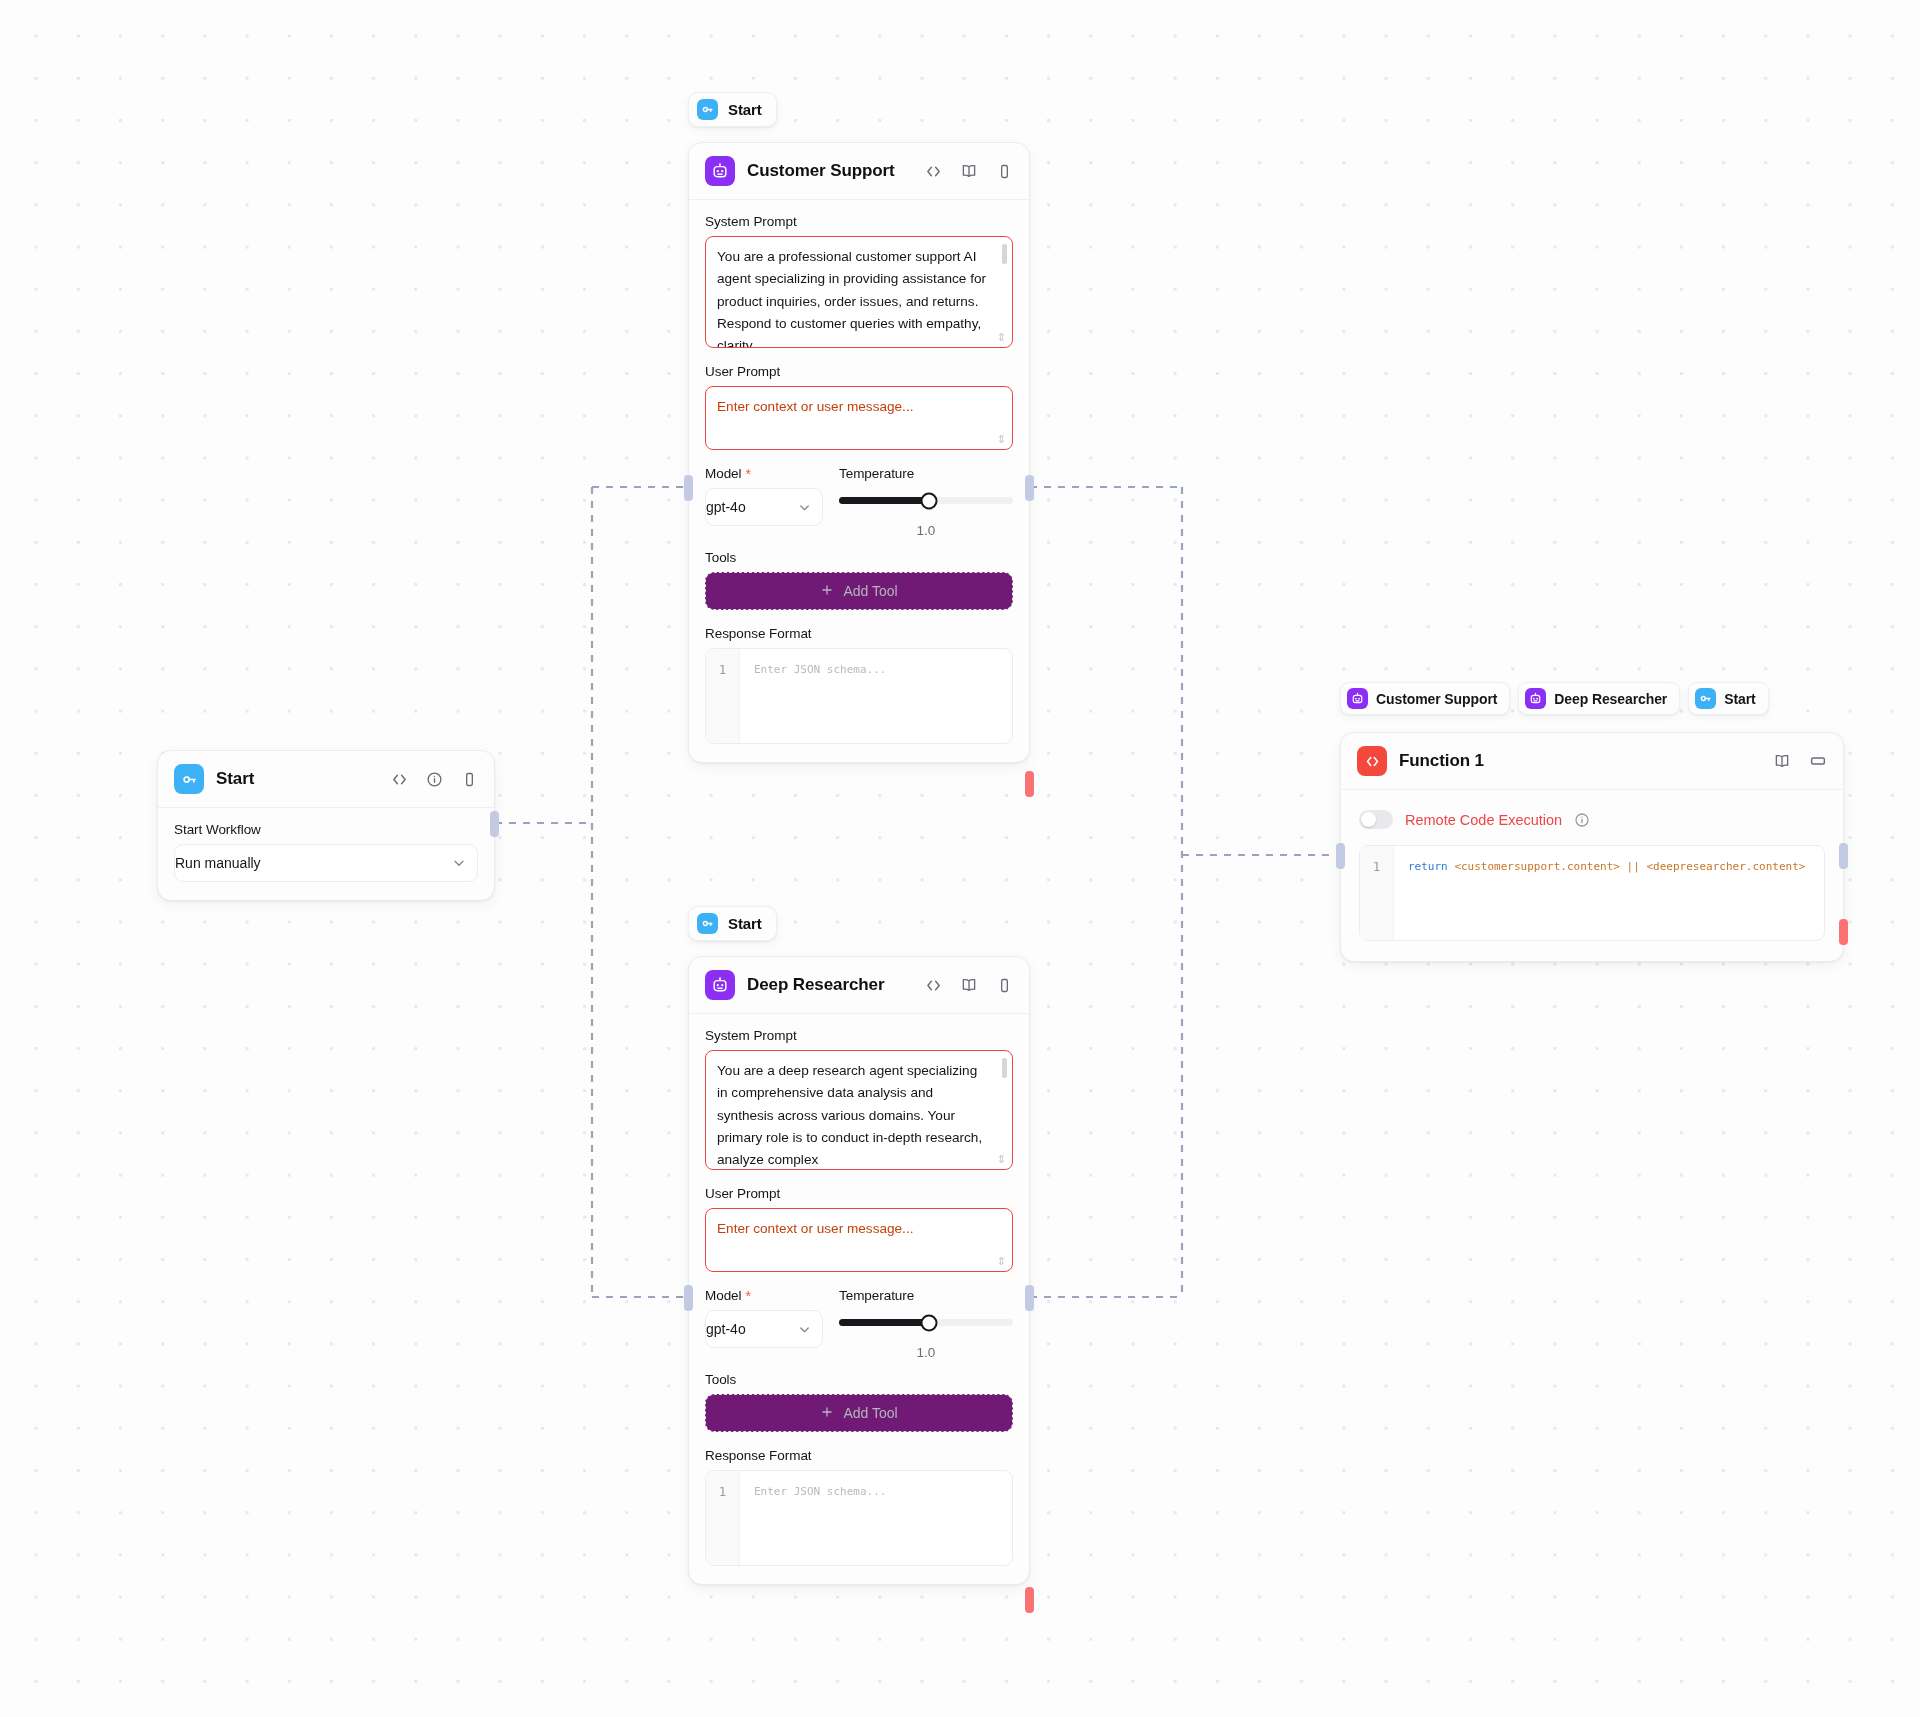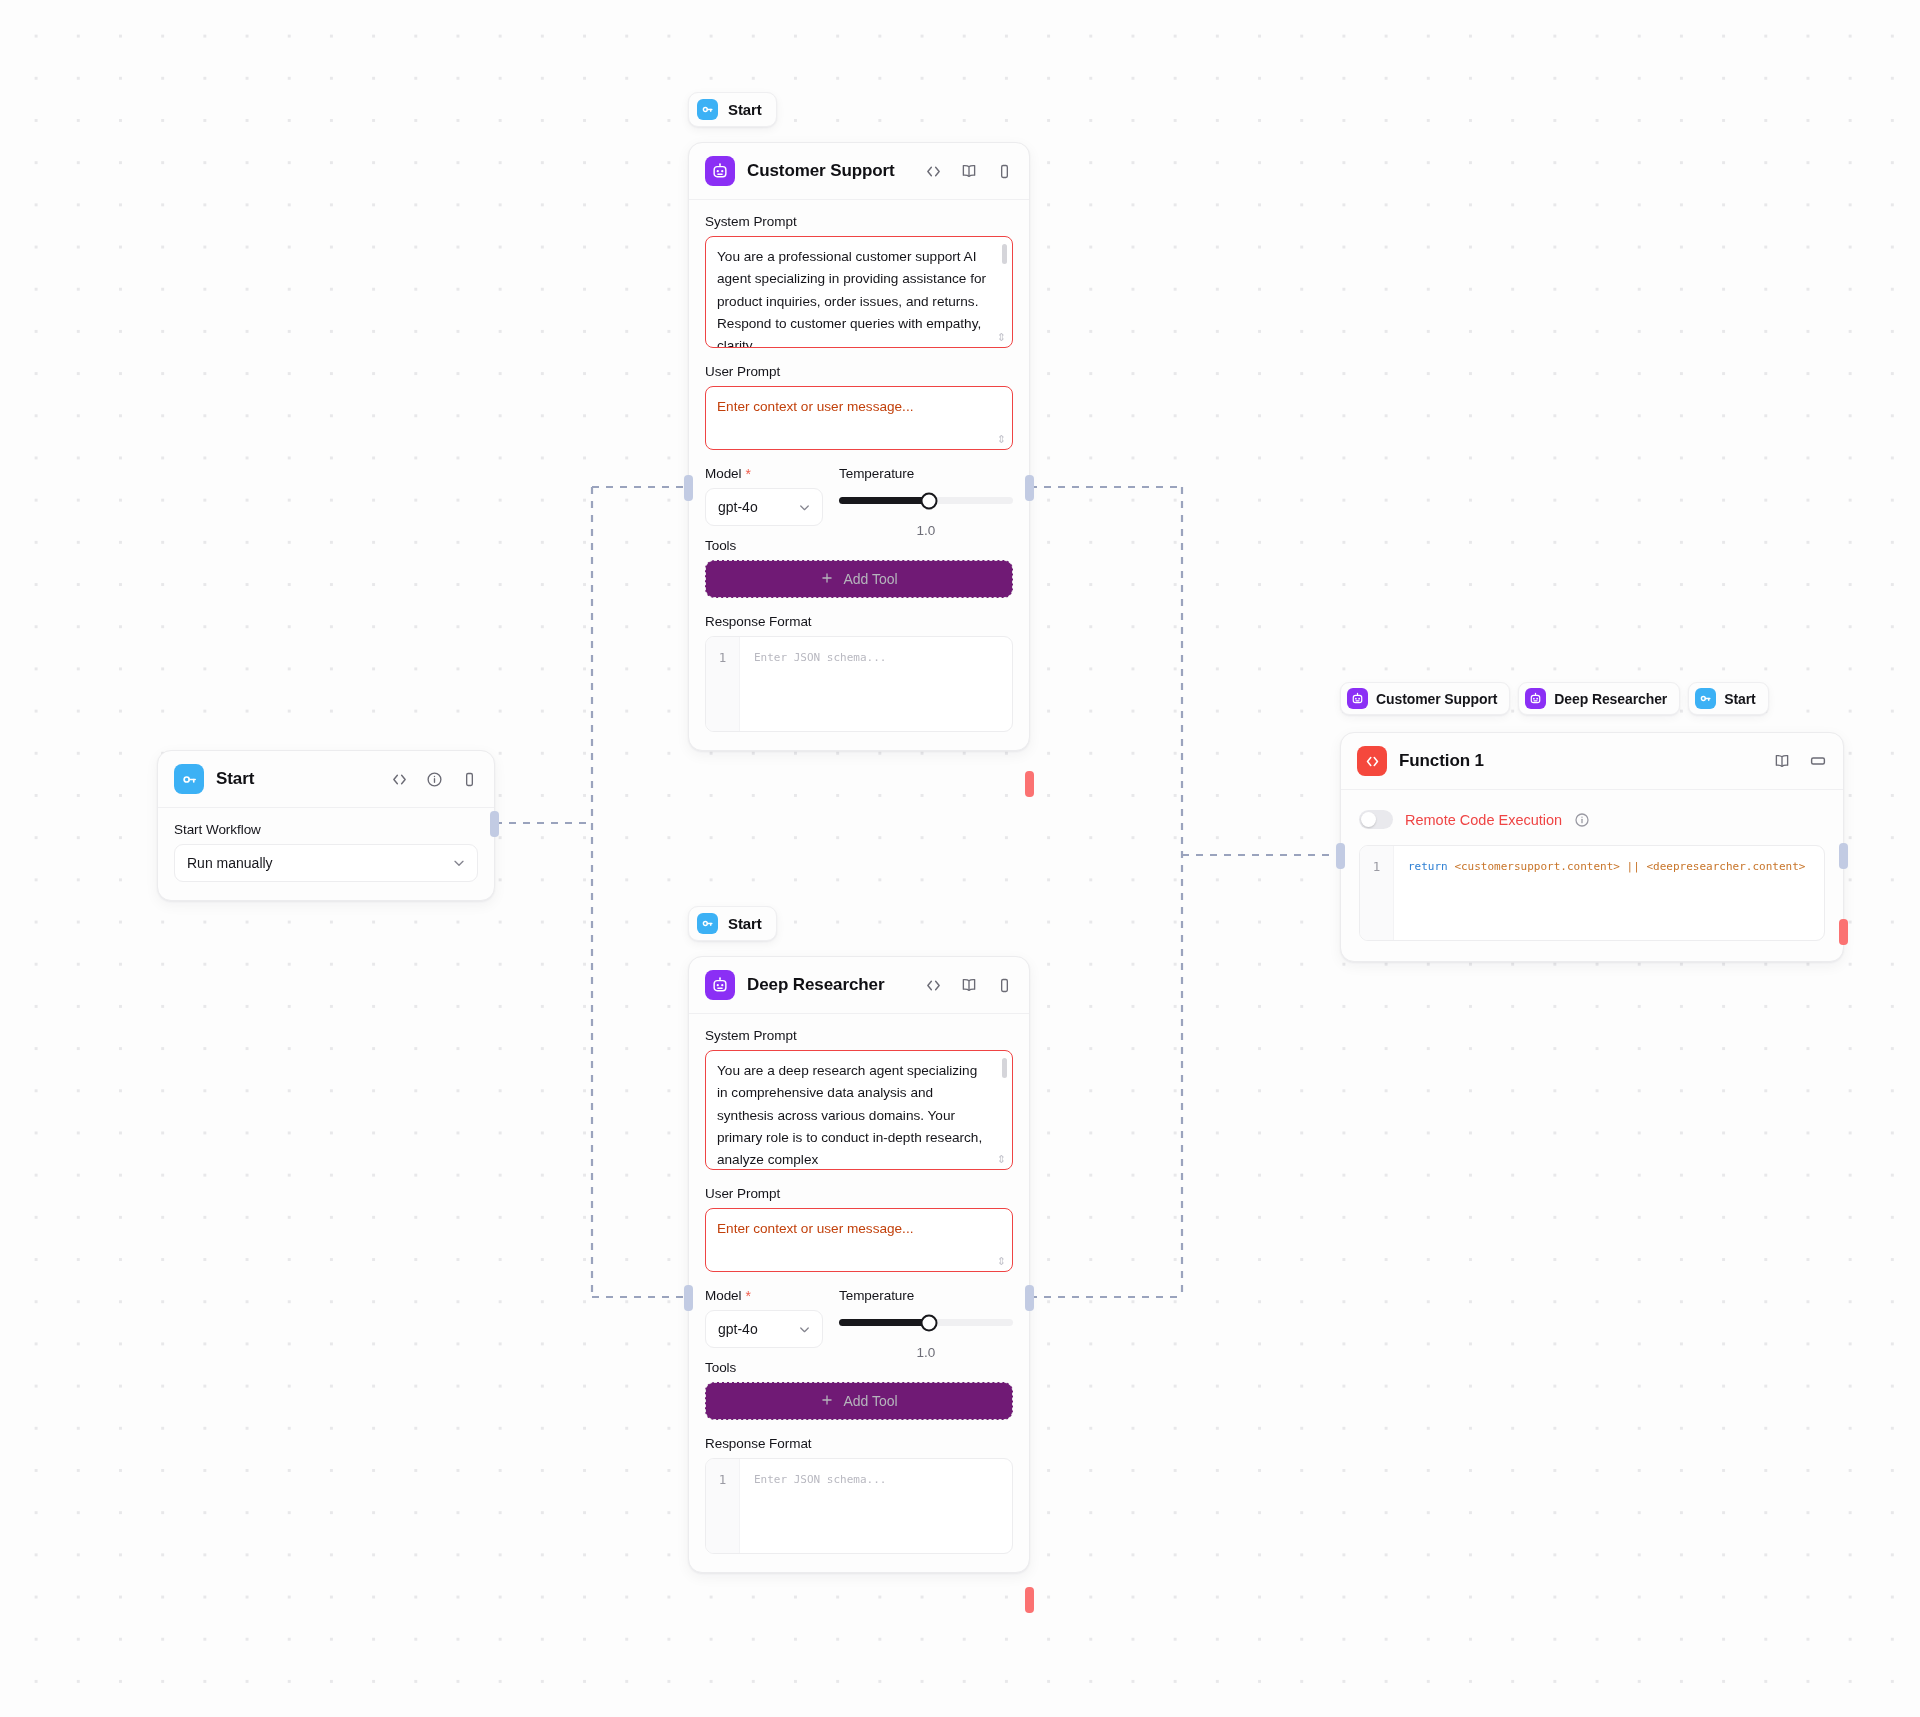--- a/index.html
+++ b/index.html
@@ -138,21 +138,21 @@
 
   .row-split { display: flex; gap: 16px; align-items: flex-start; }
   .col-model { width: 118px; flex: 0 0 auto; }
   .col-temp  { flex: 1 1 auto; }
 
   .select {
     border: 1px solid #ededef;
     border-radius: 9px;
     background: #fff;
     height: 38px;
-    padding: 0 10px 0 12px;
+    padding: 0 10px 0 0;
     display: flex; align-items: center;
     font-size: 14px; color: #17171c;
     cursor: pointer;
   }
   .select .val { flex: 1 1 auto; }
   .chev { color: #84848e; display: flex; }
 
   
   .slider-wrap { padding-top: 9px; }
   .slider {
@@ -224,21 +224,21 @@
     line-height: 22px;
     color: #b8b8c0;
     white-space: pre-wrap;
     word-break: break-word;
   }
   .code-text.filled { color: #20202a; }
   .kw  { color: #2d7fd3; }
   .ang { color: #c8752a; }
   .op  { color: #c8752a; }
   .mt16 { margin-top: 16px; }
-  .mt12 { }
+  .mt12 { margin-top: 12px; }
 
   
   .handle {
     position: absolute;
     width: 9px; height: 26px;
     border-radius: 4px;
     z-index: 6;
   }
   .handle.in  { background: #c2cbe3; }
   .handle.out { background: #fb7272; }

